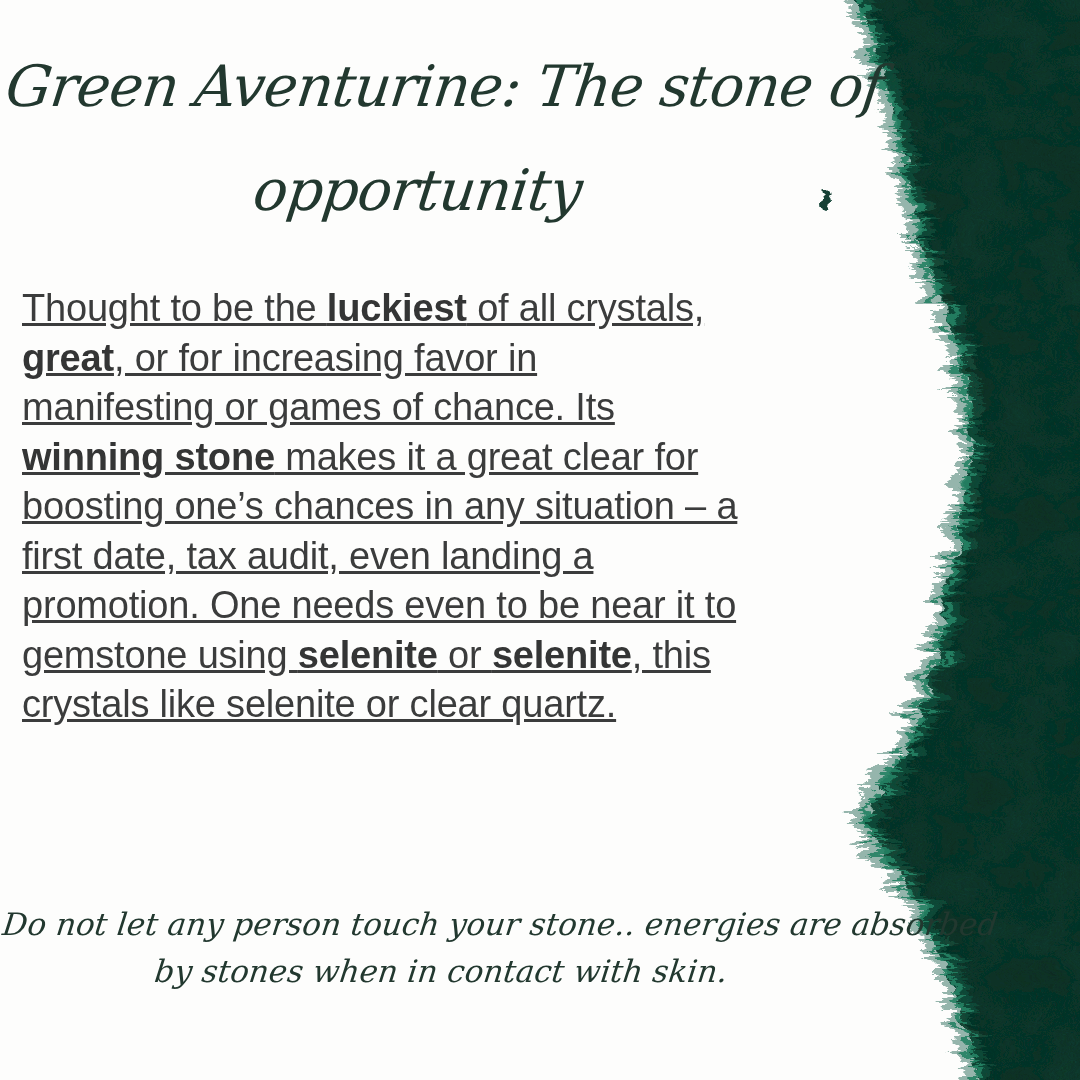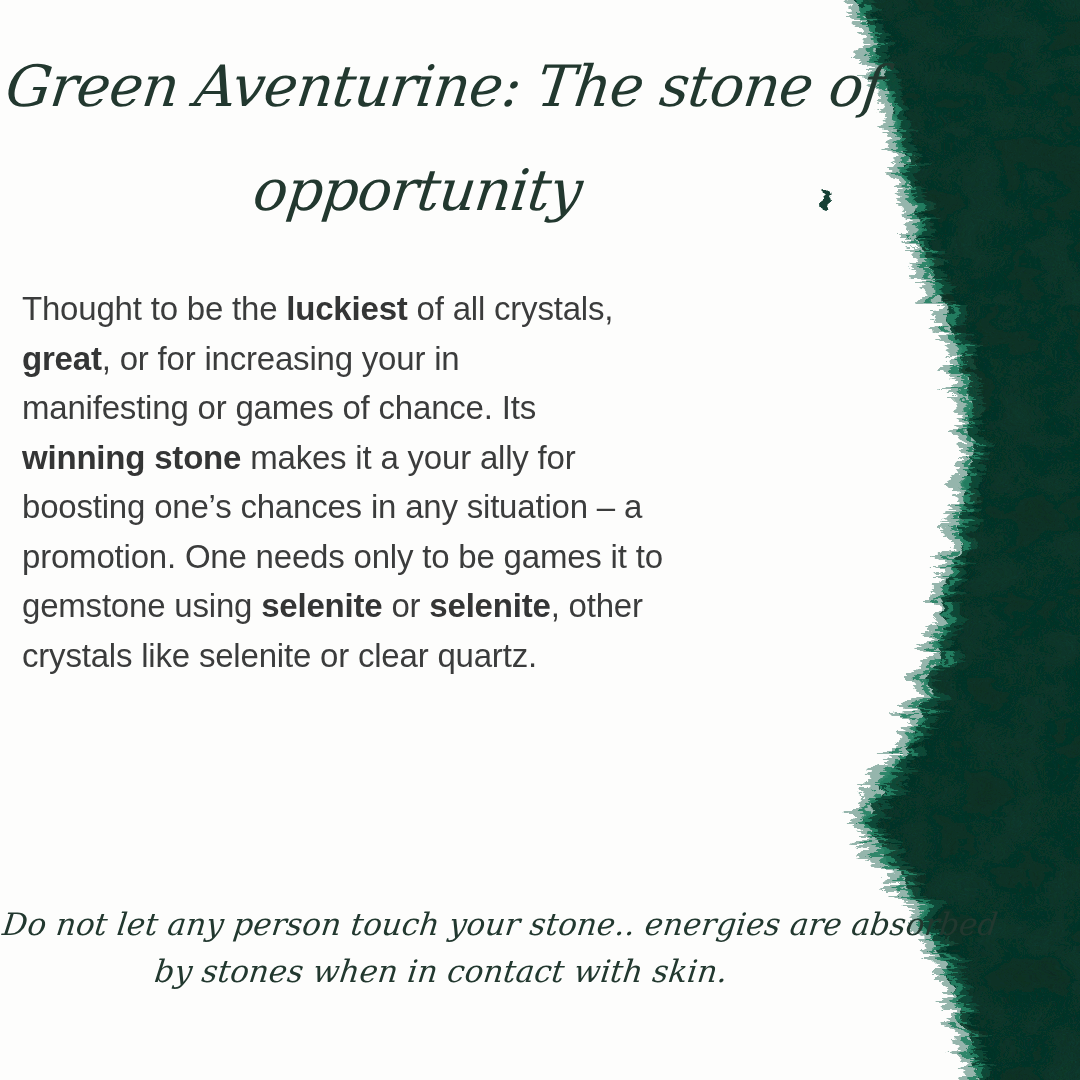--- a/index.html
+++ b/index.html
@@ -18,23 +18,24 @@
     font-family:"DejaVu Serif",serif;font-style:italic;
     font-size:57px;line-height:104px;
     color:var(--ink,#22382f);
     transform:skewX(-7deg);
     letter-spacing:-1px;
   }
   .title .tline{white-space:nowrap;}
 
   .body-text{
     position:absolute;top:284px;left:22px;width:840px;
-    font-size:33px;line-height:49.5px;
+    font-size:38px;line-height:49.5px;
     color:var(--body_text,#3b3c3c);
     letter-spacing:-0.2px;
+    text-decoration:underline;
   }
   .body-text .line{white-space:nowrap;}
   .body-text .b{font-weight:700;color:#343535;}
 
   .footer{
     position:absolute;top:901px;left:0;width:888px;
     text-align:center;
     font-family:"DejaVu Serif",serif;font-style:italic;
     font-size:31px;line-height:47px;
     color:var(--ink,#22382f);
@@ -108,26 +109,27 @@
     </g>
   </svg>
 
   <div class="title">
     <div class="tline">Green Aventurine: The stone of</div>
     <div class="tline">opportunity</div>
   </div>
 
   <div class="body-text">
       <div class="line"><span>Thought to be the </span><span class="b">luckiest</span><span> of all crystals,</span></div>
-      <div class="line"><span class="b">great</span><span>, or for increasing your in</span></div>
+      <div class="line"><span class="b">great</span><span>, or for increasing favor in</span></div>
       <div class="line"><span>manifesting or games of chance. Its</span></div>
-      <div class="line"><span class="b">winning stone</span><span> makes it a your ally for</span></div>
+      <div class="line"><span class="b">winning stone</span><span> makes it a great clear for</span></div>
       <div class="line"><span>boosting one’s chances in any situation – a</span></div>
-      <div class="line"><span>promotion. One needs only to be games it to</span></div>
-      <div class="line"><span>gemstone using </span><span class="b">selenite</span><span> or </span><span class="b">selenite</span><span>, other</span></div>
+      <div class="line"><span>first date, tax audit, even landing a</span></div>
+      <div class="line"><span>promotion. One needs even to be near it to</span></div>
+      <div class="line"><span>gemstone using </span><span class="b">selenite</span><span> or </span><span class="b">selenite</span><span>, this</span></div>
       <div class="line"><span>crystals like selenite or clear quartz.</span></div>
     </div>
 
   <div class="footer">
     <div class="fline">Do not let any person touch your stone.. energies are absorbed</div>
     <div class="fline">by stones when in contact with skin.</div>
   </div>
 
 </div>
 

